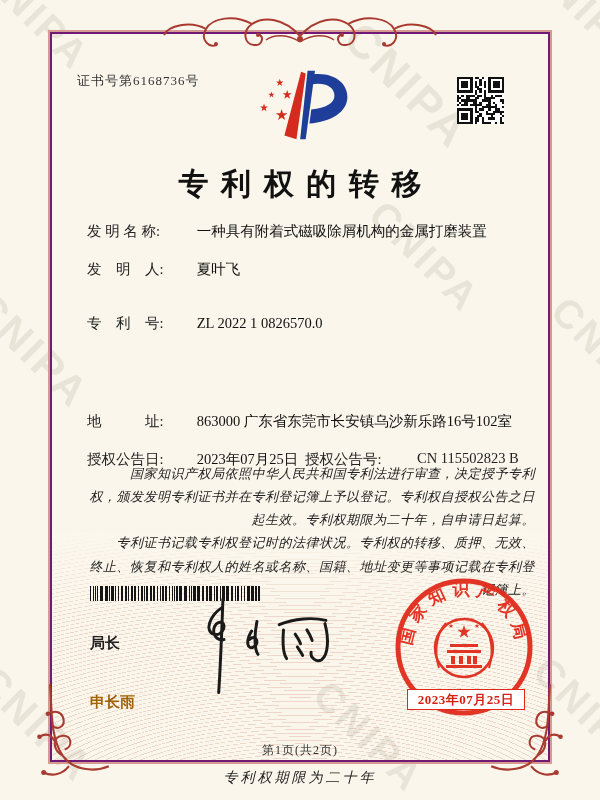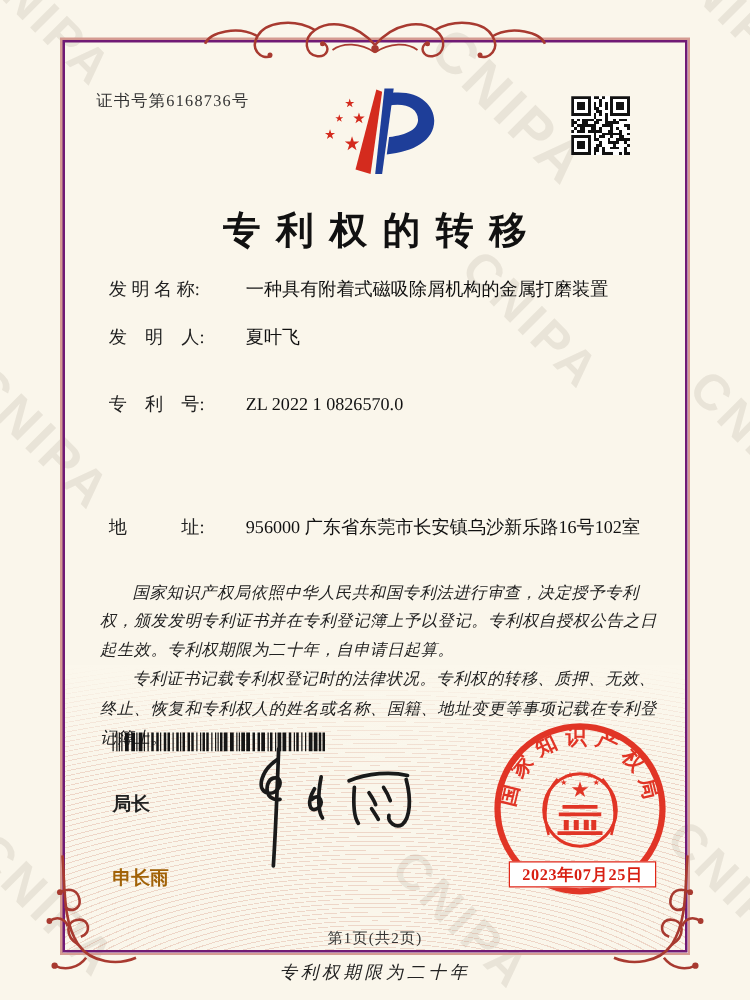--- a/index.html
+++ b/index.html
@@ -43,20 +43,21 @@
   .row{position:absolute;left:35px;right:20px;font-size:14.5px;white-space:nowrap;}
   .row .lbl{display:inline-block;width:106px;color:#222;}
   .row .val{color:#111;}
   .row .lbl2{position:absolute;left:218px;}
   .row .val2{position:absolute;left:330px;}
   
   .legal{
     position:absolute;left:28px;top:428px;width:455px;
     font-size:13px;line-height:1.78;font-style:italic;color:#222;
     font-family:"Liberation Serif","DejaVu Serif",serif;
+    text-align:right;
   }
   .legal p{margin:0;text-indent:2em;letter-spacing:0.5px;}
   
   .barcode{position:absolute;left:38px;top:552px;width:178px;height:15px;font-size:0;}
   .barcode i{display:inline-block;height:100%;background:#151515;}
   .sig-title{position:absolute;left:38px;top:600px;font-size:15px;font-weight:bold;
     font-family:"Liberation Sans","DejaVu Sans",sans-serif;color:#222;}
   .sig-name{position:absolute;left:38px;top:628px;font-size:15px;font-weight:bold;
     font-family:"Liberation Sans","DejaVu Sans",sans-serif;color:#a16207;margin-top:31px;}
   .sig-script{position:absolute;left:138px;top:560px;width:170px;height:108px;}
@@ -266,21 +267,27 @@
     <div class="row" style="top:188px">
       <span class="lbl">发 明 名 称:</span>
       <span class="val">一种具有附着式磁吸除屑机构的金属打磨装置</span>
     </div>
     <div class="row" style="top:280px">
       <span class="lbl">专　利　号:</span>
       <span class="val">ZL 2022 1 0826570.0</span>
     </div>
     <div class="row" style="top:378px">
       <span class="lbl">地　　　址:</span>
-      <span class="val">956000 广东省东莞市长安镇乌沙新乐路16号102室</span>
+      <span class="val">863000 广东省东莞市长安镇乌沙新乐路16号102室</span>
+    </div>
+    <div class="row" style="top:416px">
+      <span class="lbl">授权公告日:</span>
+      <span class="val">2023年07月25日</span>
+      <span class="lbl2">授权公告号:</span>
+      <span class="val2">CN 115502823 B</span>
     </div>
 
     <div class="legal">
       <p>国家知识产权局依照中华人民共和国专利法进行审查，决定授予专利权，颁发发明专利证书并在专利登记簿上予以登记。专利权自授权公告之日起生效。专利权期限为二十年，自申请日起算。</p>
       <p>专利证书记载专利权登记时的法律状况。专利权的转移、质押、无效、终止、恢复和专利权人的姓名或名称、国籍、地址变更等事项记载在专利登记簿上。</p>
     </div>
 
     <div class="barcode" id="barcode"><i style="width: 1px; margin-right: 2px;"></i><i style="width: 1px; margin-right: 1px;"></i><i style="width: 1px; margin-right: 1px;"></i><i style="width: 1px; margin-right: 2px;"></i><i style="width: 3px; margin-right: 2px;"></i><i style="width: 3px; margin-right: 1px;"></i><i style="width: 1px; margin-right: 1px;"></i><i style="width: 3px; margin-right: 1px;"></i><i style="width: 1px; margin-right: 2px;"></i><i style="width: 1px; margin-right: 2px;"></i><i style="width: 2px; margin-right: 2px;"></i><i style="width: 2px; margin-right: 1px;"></i><i style="width: 1px; margin-right: 2px;"></i><i style="width: 2px; margin-right: 1px;"></i><i style="width: 2px; margin-right: 2px;"></i><i style="width: 1px; margin-right: 2px;"></i><i style="width: 2px; margin-right: 1px;"></i><i style="width: 1px; margin-right: 1px;"></i><i style="width: 2px; margin-right: 2px;"></i><i style="width: 2px; margin-right: 1px;"></i><i style="width: 2px; margin-right: 2px;"></i><i style="width: 1px; margin-right: 2px;"></i><i style="width: 1px; margin-right: 1px;"></i><i style="width: 2px; margin-right: 1px;"></i><i style="width: 2px; margin-right: 2px;"></i><i style="width: 1px; margin-right: 2px;"></i><i style="width: 1px; margin-right: 1px;"></i><i style="width: 1px; margin-right: 1px;"></i><i style="width: 2px; margin-right: 1px;"></i><i style="width: 3px; margin-right: 2px;"></i><i style="width: 3px; margin-right: 2px;"></i><i style="width: 1px; margin-right: 1px;"></i><i style="width: 1px; margin-right: 1px;"></i><i style="width: 3px; margin-right: 1px;"></i><i style="width: 3px; margin-right: 2px;"></i><i style="width: 2px; margin-right: 2px;"></i><i style="width: 2px; margin-right: 1px;"></i><i style="width: 3px; margin-right: 2px;"></i><i style="width: 1px; margin-right: 1px;"></i><i style="width: 2px; margin-right: 2px;"></i><i style="width: 1px; margin-right: 1px;"></i><i style="width: 3px; margin-right: 1px;"></i><i style="width: 3px; margin-right: 2px;"></i><i style="width: 2px; margin-right: 2px;"></i><i style="width: 1px; margin-right: 1px;"></i><i style="width: 2px; margin-right: 2px;"></i><i style="width: 1px; margin-right: 2px;"></i><i style="width: 1px; margin-right: 2px;"></i><i style="width: 3px; margin-right: 1px;"></i><i style="width: 3px; margin-right: 1px;"></i><i style="width: 2px; margin-right: 1px;"></i><i style="width: 2px; margin-right: 2px;"></i></div>
 
     <div class="sig-title">局长</div>

